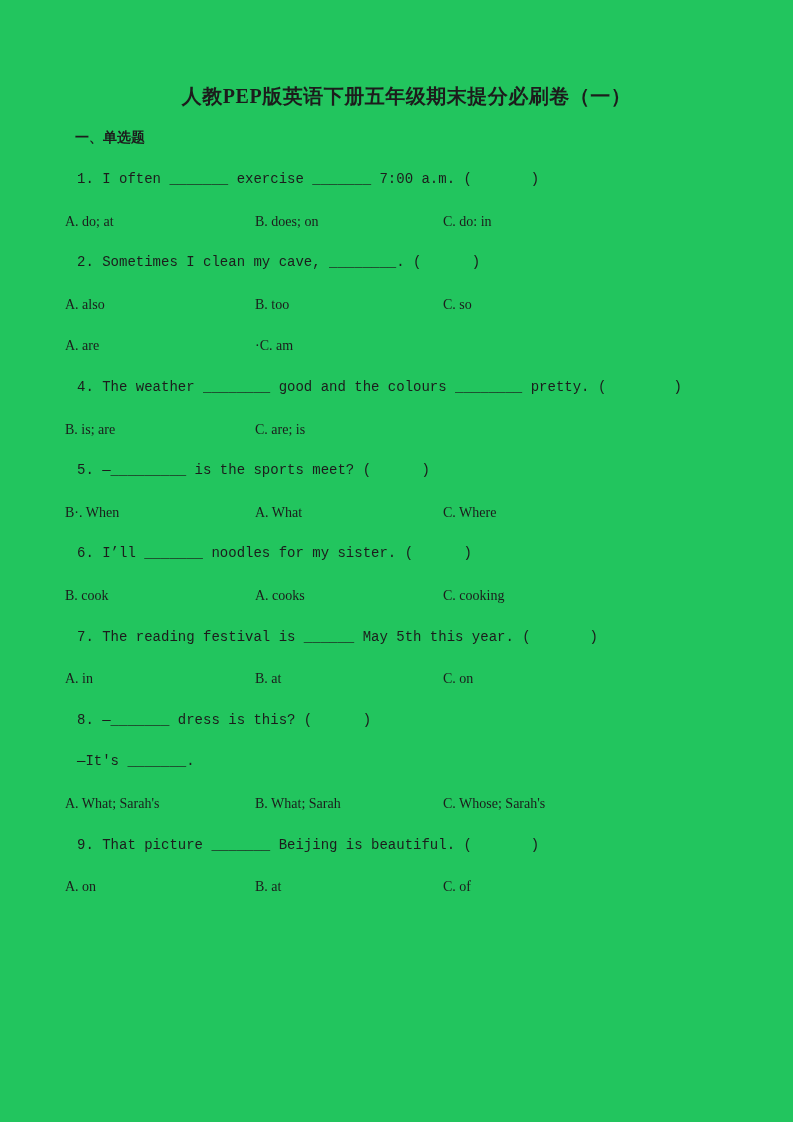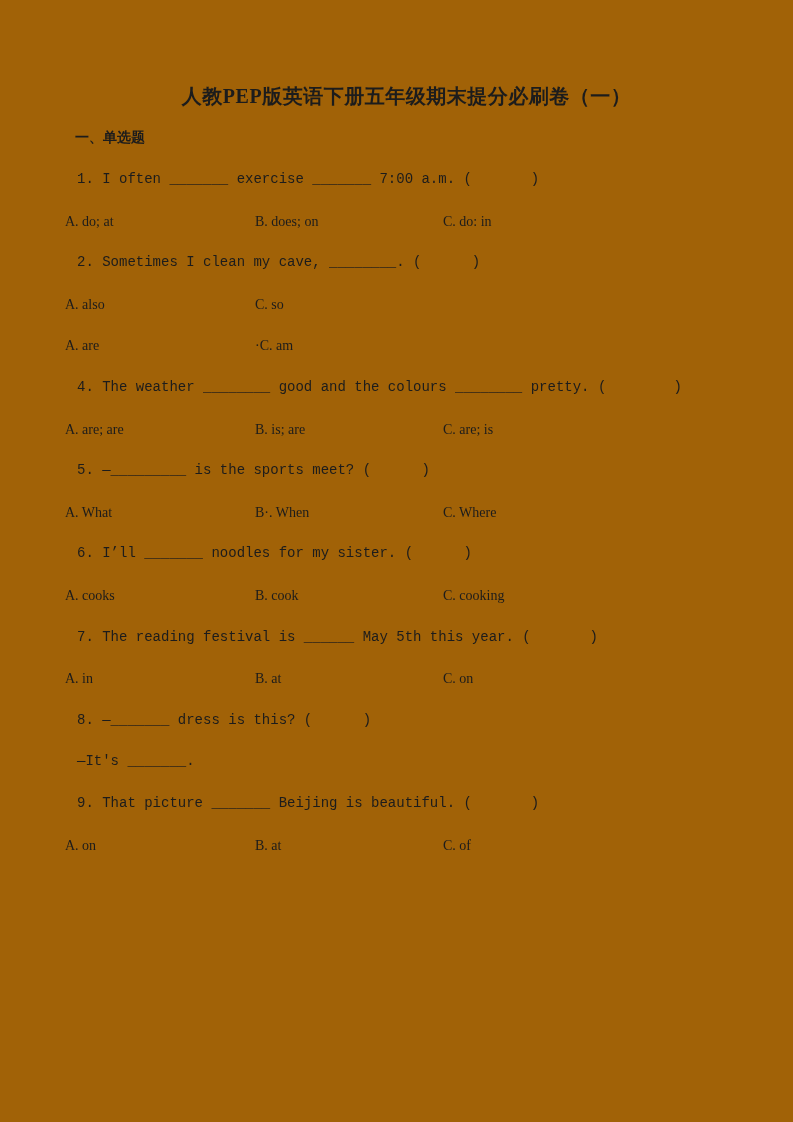--- a/index.html
+++ b/index.html
@@ -4,21 +4,21 @@
 <style>
   html, body {
     margin: 0;
     padding: 0;
     background: #ffffff;
   }
   .page {
     position: relative;
     width: 793px;
     height: 1122px;
-    background: #a16207;
+    background: #22c55e;
     overflow: hidden;
     color: #1c1c1c;
     box-sizing: border-box;
   }
   .content {
     padding: 75px 45px 0 65px;
   }
   .doc-title {
     font-family: "Liberation Serif", serif;
     font-weight: 700;
@@ -73,74 +73,79 @@
       <span class="opt">B. does; on</span>
       <span class="opt">C. do: in</span>
     </div>
   </div>
 
   <div class="question">
     <div class="line stem">2. Sometimes I clean my cave, ________. (      )</div>
 
     <div class="line options">
       <span class="opt">A. also</span>
+      <span class="opt">B. too</span>
       <span class="opt">C. so</span>
     </div>
   </div>
 
   <div class="question">
 
     <div class="line options">
       <span class="opt">A. are</span>
       <span class="opt">·C. am</span>
     </div>
   </div>
 
   <div class="question">
     <div class="line stem">4. The weather ________ good and the colours ________ pretty. (        )</div>
 
     <div class="line options">
-      <span class="opt">A. are; are</span>
       <span class="opt">B. is; are</span>
       <span class="opt">C. are; is</span>
     </div>
   </div>
 
   <div class="question">
     <div class="line stem">5. —_________ is the sports meet? (      )</div>
     <div class="line options">
+      <span class="opt">B·. When</span>
       <span class="opt">A. What</span>
-      <span class="opt">B·. When</span>
       <span class="opt">C. Where</span>
     </div>
   </div>
 
   <div class="question">
     <div class="line stem">6. I’ll _______ noodles for my sister. (      )</div>
 
     <div class="line options">
+      <span class="opt">B. cook</span>
       <span class="opt">A. cooks</span>
-      <span class="opt">B. cook</span>
       <span class="opt">C. cooking</span>
     </div>
   </div>
 
   <div class="question">
     <div class="line stem">7. The reading festival is ______ May 5th this year. (       )</div>
 
     <div class="line options">
       <span class="opt">A. in</span>
       <span class="opt">B. at</span>
       <span class="opt">C. on</span>
     </div>
   </div>
 
   <div class="question">
     <div class="line stem">8. —_______ dress is this? (      )</div>
     <div class="line reply">—It's _______.</div>
+    <div class="line options">
+      <span class="opt">A. What; Sarah's</span>
+      <span class="opt">B. What; Sarah</span>
+      <span class="opt">C. Whose; Sarah's</span>
+    </div>
   </div>
 
   <div class="question">
     <div class="line stem">9. That picture _______ Beijing is beautiful. (       )</div>
 
     <div class="line options">
       <span class="opt">A. on</span>
       <span class="opt">B. at</span>
       <span class="opt">C. of</span>
     </div>

